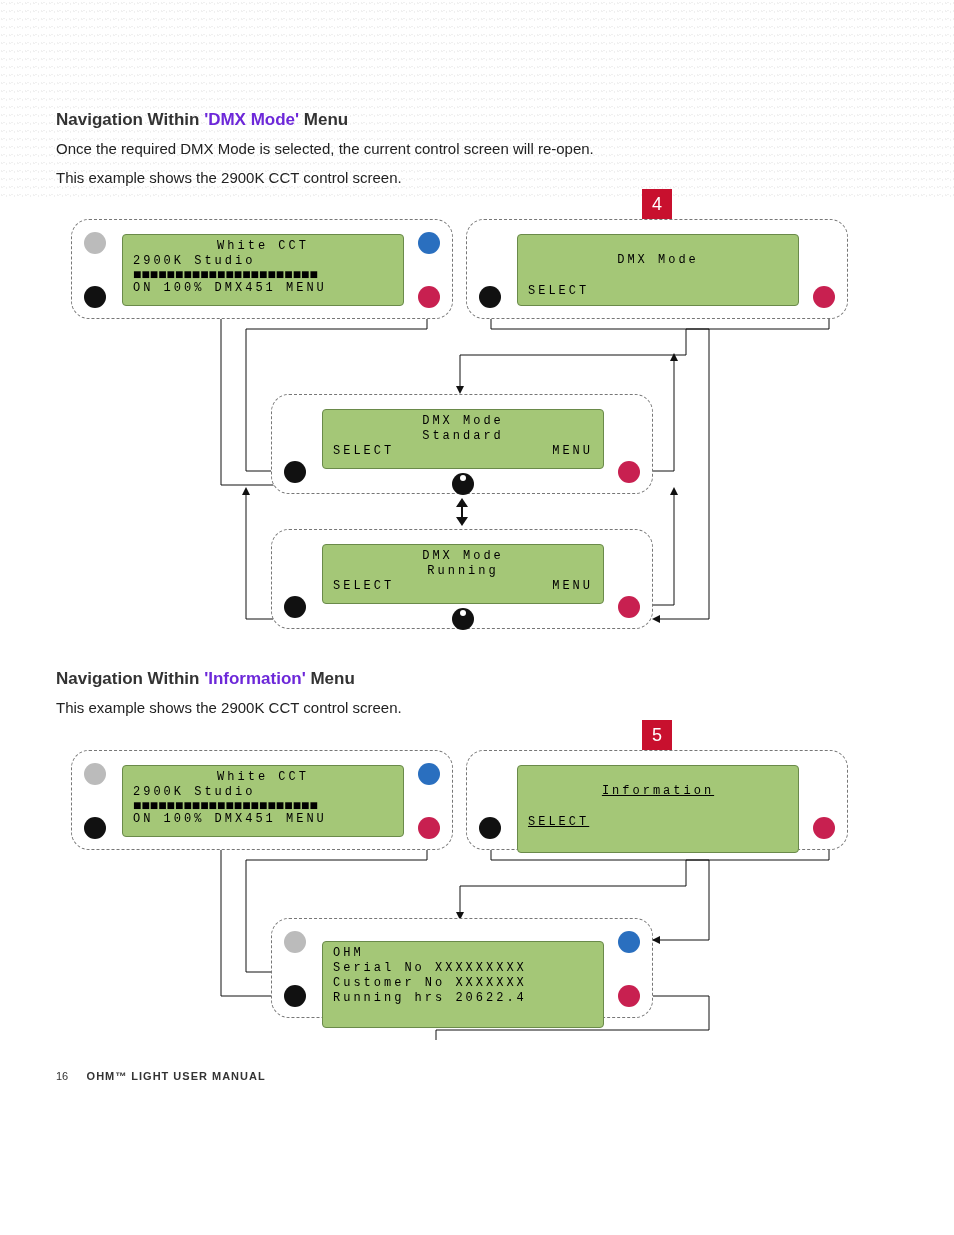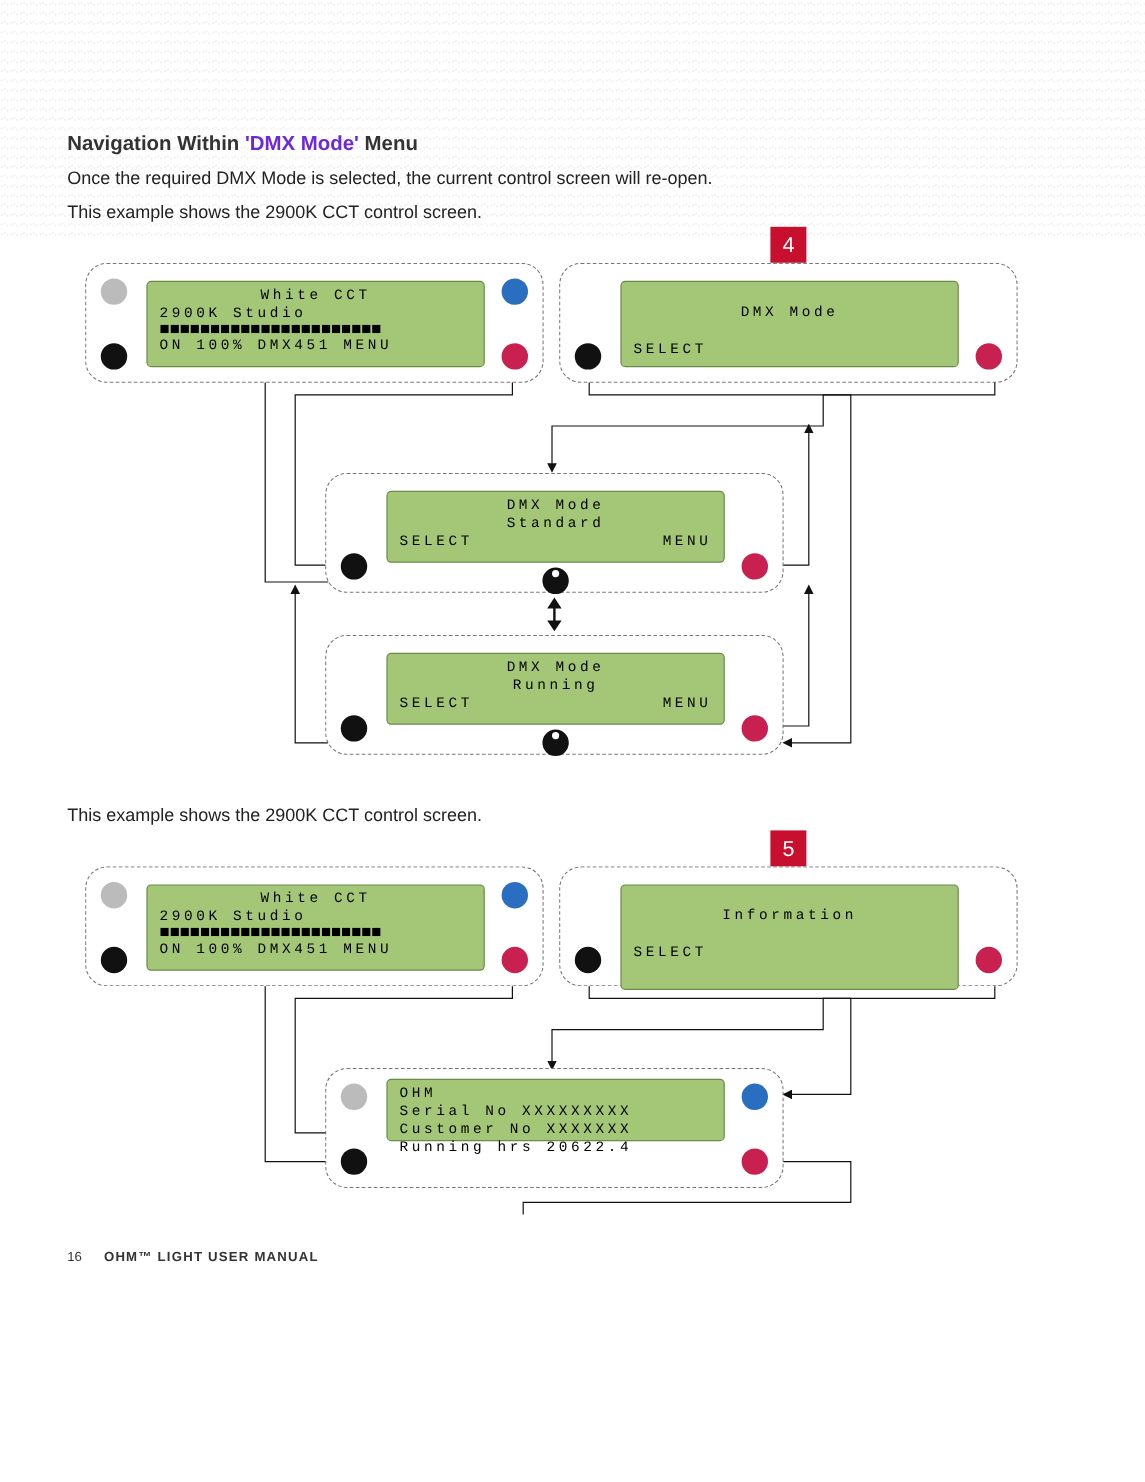--- a/index.html
+++ b/index.html
@@ -221,20 +221,23 @@
         <div class="lcd-line">
           <span>SELECT</span>
           <span style="float:right;">MENU</span>
         </div>
       </div>
       <div class="knob" style="left:180px; bottom:-2px;"></div>
     </div>
 
   </div>
 
+  <h3 class="section-heading">
+    <span>Navigation Within </span><span class="red">'Information'</span><span> Menu</span>
+  </h3>
   <p class="body-text">This example shows the 2900K CCT control screen.</p>
 
   <div class="diagram diagram5">
 
     <svg class="flow" viewBox="0 0 842 310">
       <defs>
         <marker id="ah2" markerWidth="8" markerHeight="8" refX="6" refY="4" orient="auto">
           <path d="M0,0 L8,4 L0,8 z" fill="#111"></path>
         </marker>
       </defs>
@@ -263,32 +266,32 @@
         <div class="lcd-line lcd-center">White  CCT</div>
         <div class="lcd-line">2900K Studio</div>
         <div class="lcd-line lcd-bar">■■■■■■■■■■■■■■■■■■■■■■</div>
         <div class="lcd-line">ON  100% DMX451  MENU</div>
       </div>
     </div>
 
     <div class="panel" style="left:410px; top:20px; width:382px; height:100px;">
       <div class="dot dot-black" style="left:12px; bottom:10px;"></div>
       <div class="dot dot-red" style="right:12px; bottom:10px;"></div>
-      <div class="lcd" style="left:50px; top:14px; width:282px; height:88px;">
+      <div class="lcd" style="left:50px; top:14px; width:282px; height:88px;text-decoration:underline;">
         <div class="lcd-line lcd-center" style="margin-top:14px;">Information</div>
         <div class="lcd-line" style="margin-top:16px;">SELECT</div>
       </div>
     </div>
 
     <div class="panel" style="left:215px; top:188px; width:382px; height:100px;">
       <div class="dot dot-grey" style="left:12px; top:12px;"></div>
       <div class="dot dot-blue" style="right:12px; top:12px;"></div>
       <div class="dot dot-black" style="left:12px; bottom:10px;"></div>
       <div class="dot dot-red" style="right:12px; bottom:10px;"></div>
-      <div class="lcd" style="left:50px; top:8px; width:282px; height:52px;">
+      <div class="lcd" style="left:50px; top:22px; width:282px; height:87px;">
         <div class="lcd-line">OHM</div>
         <div class="lcd-line">Serial No XXXXXXXXX</div>
         <div class="lcd-line">Customer No XXXXXXX</div>
         <div class="lcd-line">Running hrs 20622.4</div>
       </div>
     </div>
 
   </div>
 
   <div class="footer">

